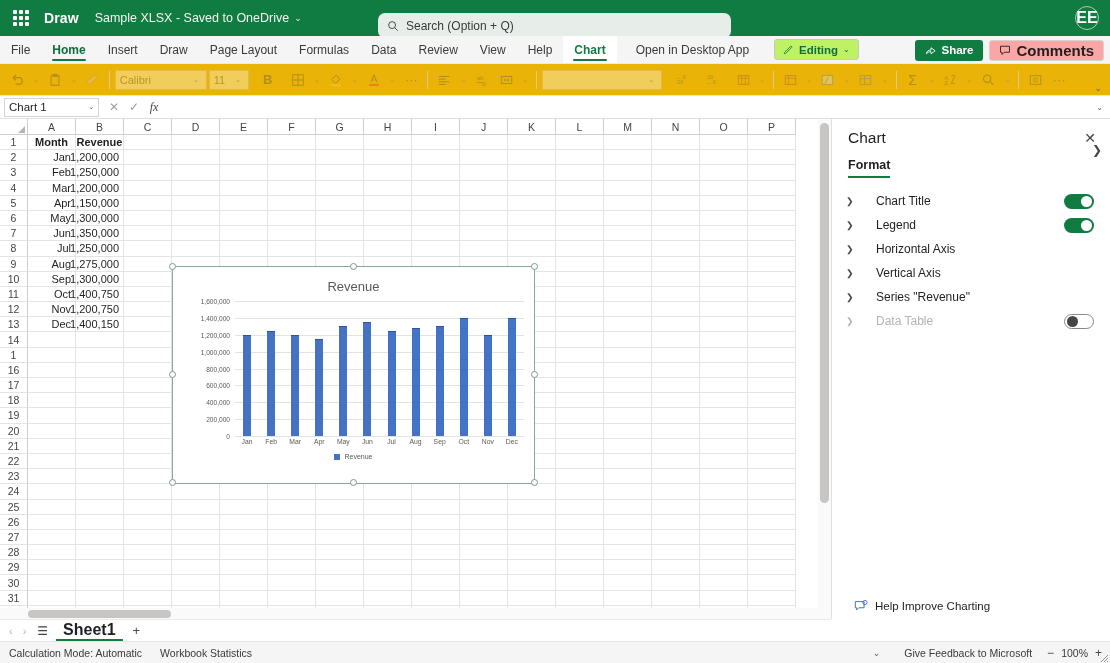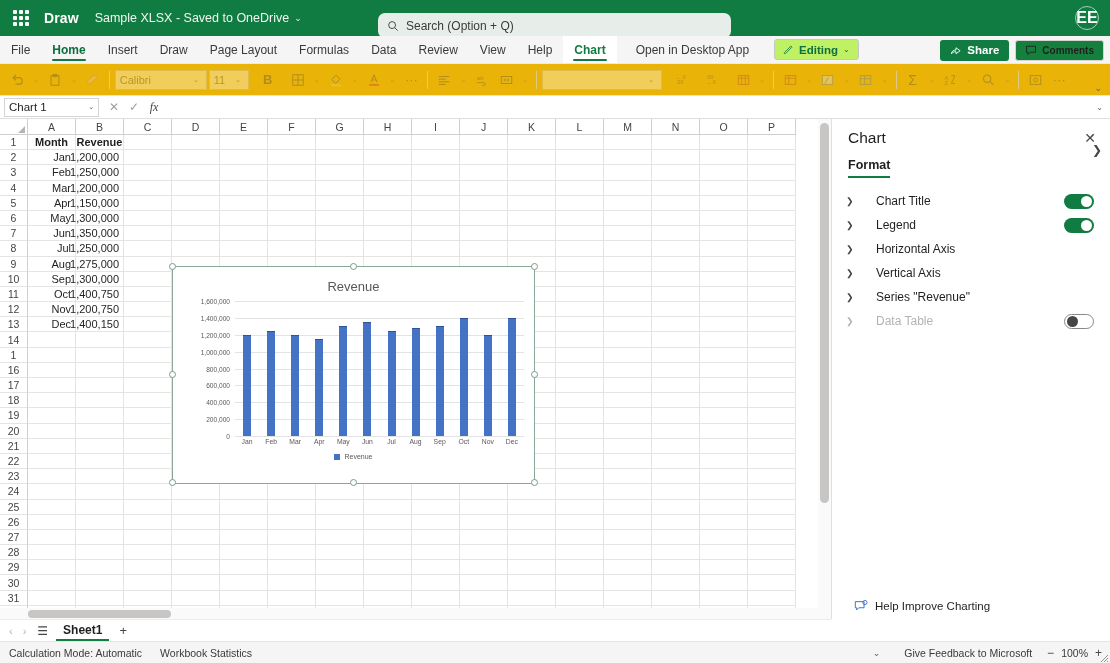--- a/index.html
+++ b/index.html
@@ -88,21 +88,21 @@
   .ribbon-right {
     position: absolute; right: 6px; top: 0; height: 28px;
     display: flex; align-items: center; gap: 6px;
   }
   .share-btn {
     background: #107c41; color: #fff; font-size: 11.5px; font-weight: bold;
     height: 21px; display: flex; align-items: center; gap: 5px;
     padding: 0 10px; border-radius: 3px; cursor: pointer;
   }
   .comments-btn {
-    background: #15803d; color: #201f1e; font-size: 10px; font-weight: bold;
+    background: #fca5a5; color: #201f1e; font-size: 15px; font-weight: bold;
     height: 21px; display: flex; align-items: center; gap: 5px;
     padding: 0 9px; border-radius: 3px; border: 1px solid #d6d4d2;
     cursor: pointer;
   }
 
   
   .toolbar {
     height: 32px; background: #eab308; border-bottom: 1px solid #e6e4e2;
     display: flex; align-items: center; padding: 0 6px; gap: 0px;
     position: relative; opacity: 1;
@@ -281,21 +281,21 @@
 
   
   .sheettabs {
     position:absolute; left:0; bottom: 22px; width: 831px; height: 22px;
     background:#fff; display:flex; align-items:center; gap: 4px; padding-left: 6px;
     border-top: 1px solid #edebe9;
   }
   .starrow { font-size: 11px; color:#b5b3b1; padding: 0 3px; cursor:pointer; }
   .allsheets { font-size: 12px; color:#484644; padding: 0 4px; cursor:pointer; }
   .stab {
-    font-size: 12px; font-weight: bold; color:#201f1e; padding: 0 7px;
+    font-size: 16px; font-weight: bold; color:#201f1e; padding: 0 7px;
     height: 21px; display:flex; align-items:center;
     border-bottom: 2.5px solid #107c41; cursor:pointer;
   }
   .addsheet { font-size: 13px; color:#484644; padding: 0 6px; cursor:pointer; }
 
   
   .statusbar {
     position:absolute; left:0; bottom:0; width: 1110px; height: 22px;
     background:#f5f5f5; border-top: 1px solid #e6e4e2;
     display:flex; align-items:center; font-size: 10.5px; color:#3b3a39;

